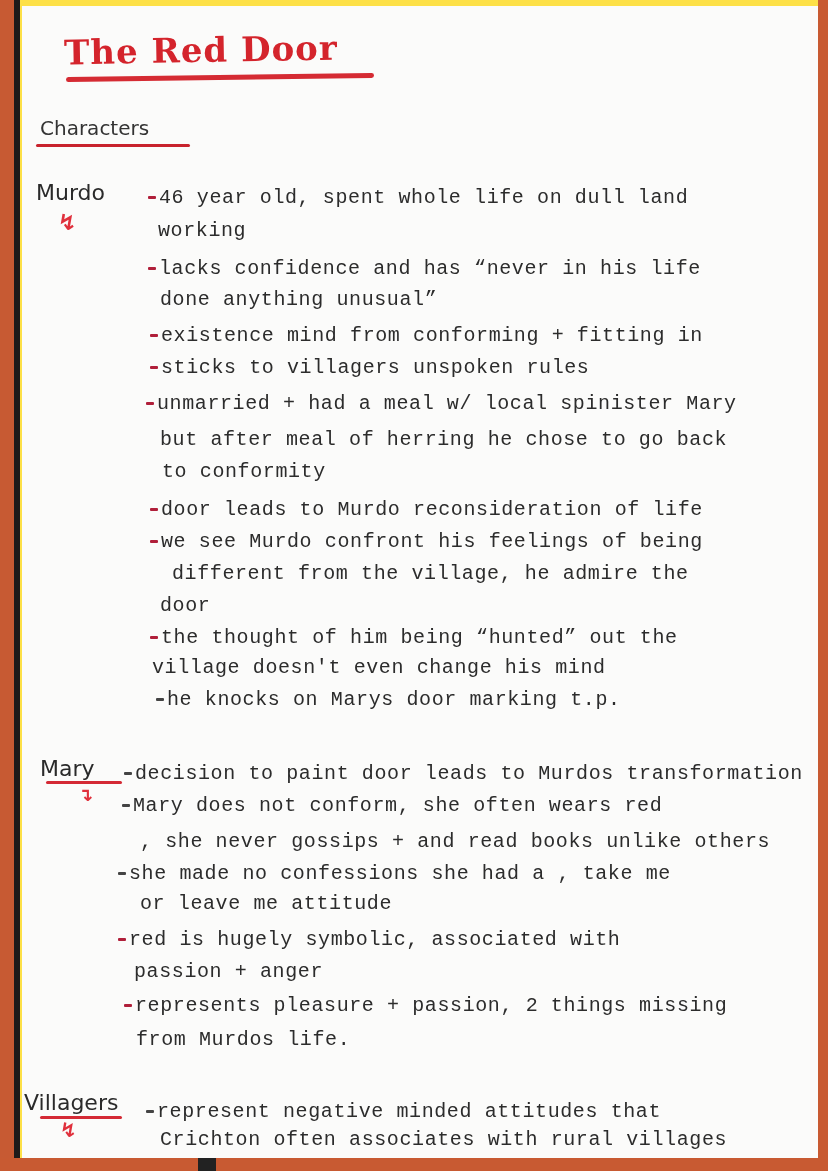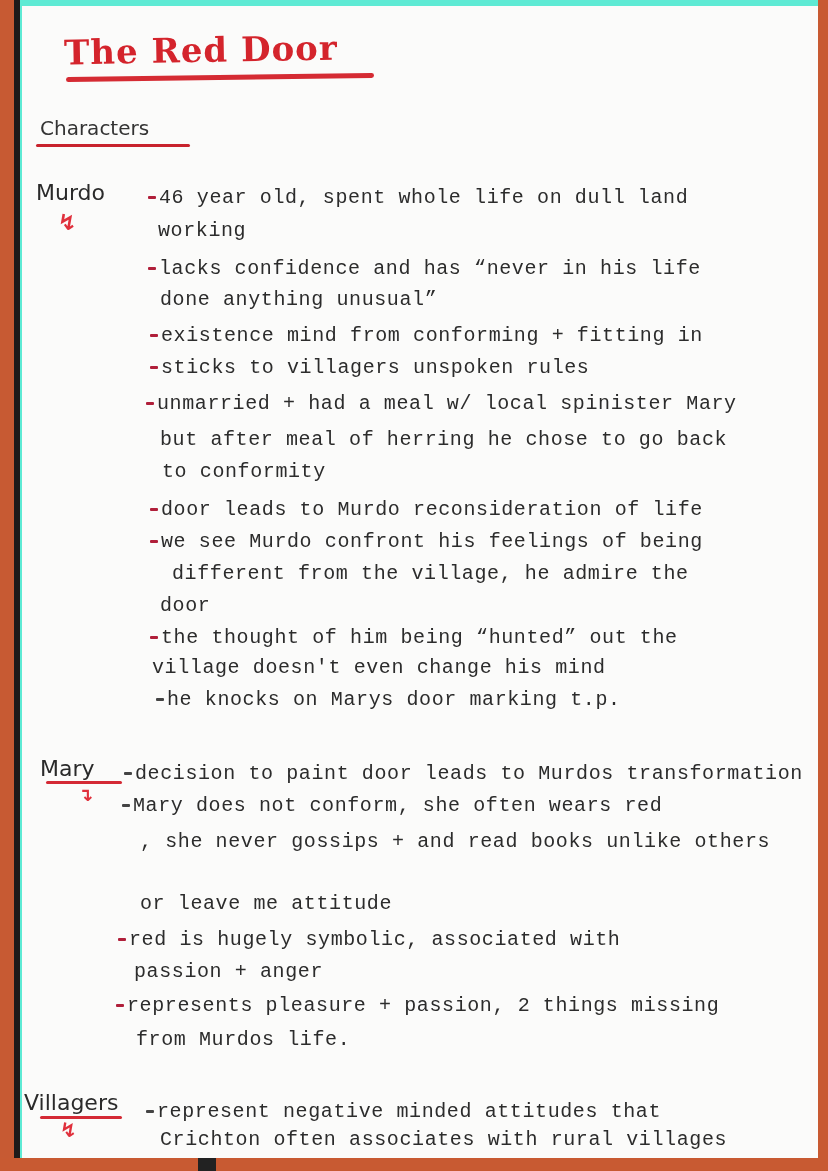--- a/index.html
+++ b/index.html
@@ -7,21 +7,21 @@
       padding: 0;
       width: 828px;
       height: 1171px;
       overflow: hidden;
       background: #c85a32;
     }
     .page {
       position: absolute;
       left: 0; top: 0;
       width: 828px; height: 1171px;
-      background: #5eead4;
+      background: #fde047;
     }
     .paper {
       position: absolute;
       left: 22px;
       top: 6px;
       width: 796px;
       height: 1152px;
       background: #fbfbfa;
     }
     .spine-dark {
@@ -160,24 +160,25 @@
   <div class="line" style="left:152px; top:656px;"><span>village doesn't even change his mind</span></div>
   <div class="line" style="left:156px; top:688px;"><span class="bullet dark"></span><span>he knocks on Marys door marking t.p.</span></div>
 
   <div class="char-name" style="left:40px; top:756px;">Mary</div>
   <div class="name-underline" style="left:46px; top:781px; width:76px;"></div>
   <div class="char-mark" style="left:78px; top:784px; font-size:18px;">↴</div>
 
   <div class="line" style="left:124px; top:762px;"><span class="bullet dark"></span><span>decision to paint door leads to Murdos transformation</span></div>
   <div class="line" style="left:122px; top:794px;"><span class="bullet dark"></span><span>Mary does not conform, she often wears red</span></div>
   <div class="line" style="left:140px; top:830px;"><span>, she never gossips + and read books unlike others</span></div>
+  <div class="line" style="left:118px; top:862px;"><span class="bullet dark"></span><span>she made no confessions she had a , take me</span></div>
   <div class="line" style="left:140px; top:892px;"><span>or leave me attitude</span></div>
   <div class="line" style="left:118px; top:928px;"><span class="bullet"></span><span>red is hugely symbolic, associated with</span></div>
   <div class="line" style="left:134px; top:960px;"><span>passion + anger</span></div>
-  <div class="line" style="left:116px; top:994px;"><span class="bullet"></span><span>represents pleasure + passion, 2 things missing</span></div>
+  <div class="line" style="left:124px; top:994px;"><span class="bullet"></span><span>represents pleasure + passion, 2 things missing</span></div>
   <div class="line" style="left:136px; top:1028px;"><span>from Murdos life.</span></div>
 
   <div class="char-name" style="left:24px; top:1090px;">Villagers</div>
   <div class="name-underline" style="left:40px; top:1116px; width:82px;"></div>
   <div class="char-mark" style="left:60px; top:1118px; font-size:20px;">↯</div>
 
   <div class="line" style="left:146px; top:1100px;"><span class="bullet dark"></span><span>represent negative minded attitudes that</span></div>
   <div class="line" style="left:160px; top:1128px;"><span>Crichton often associates with rural villages</span></div>
 </div>
 

